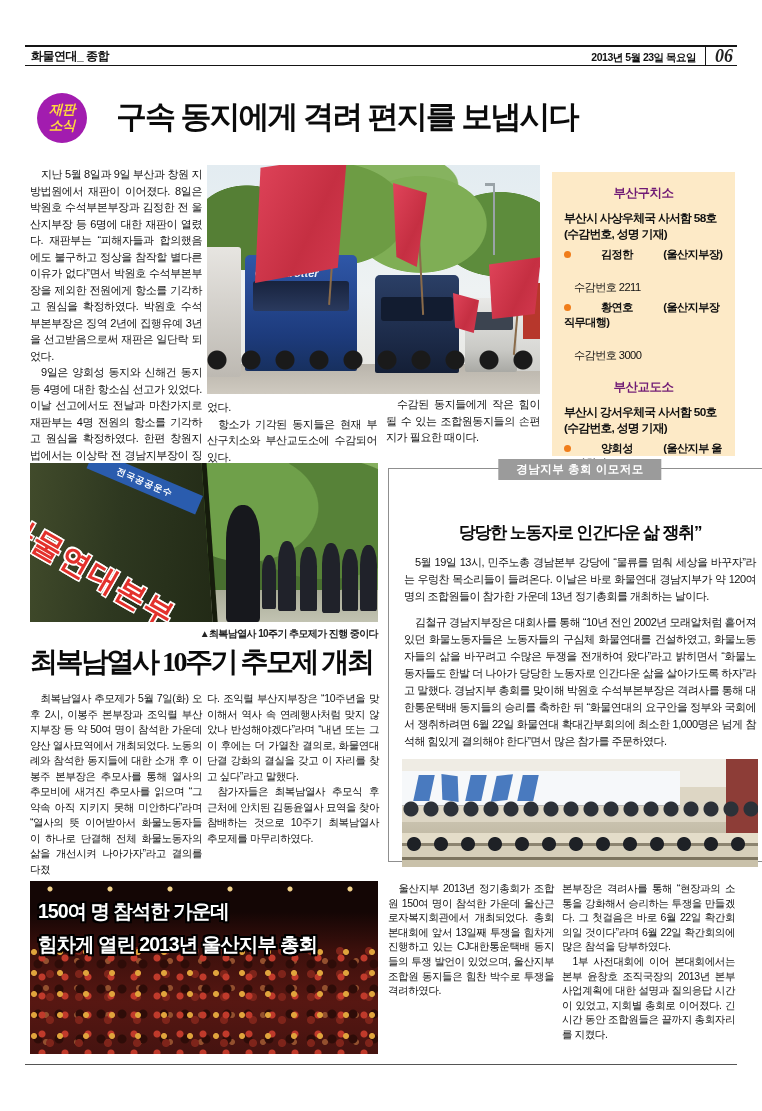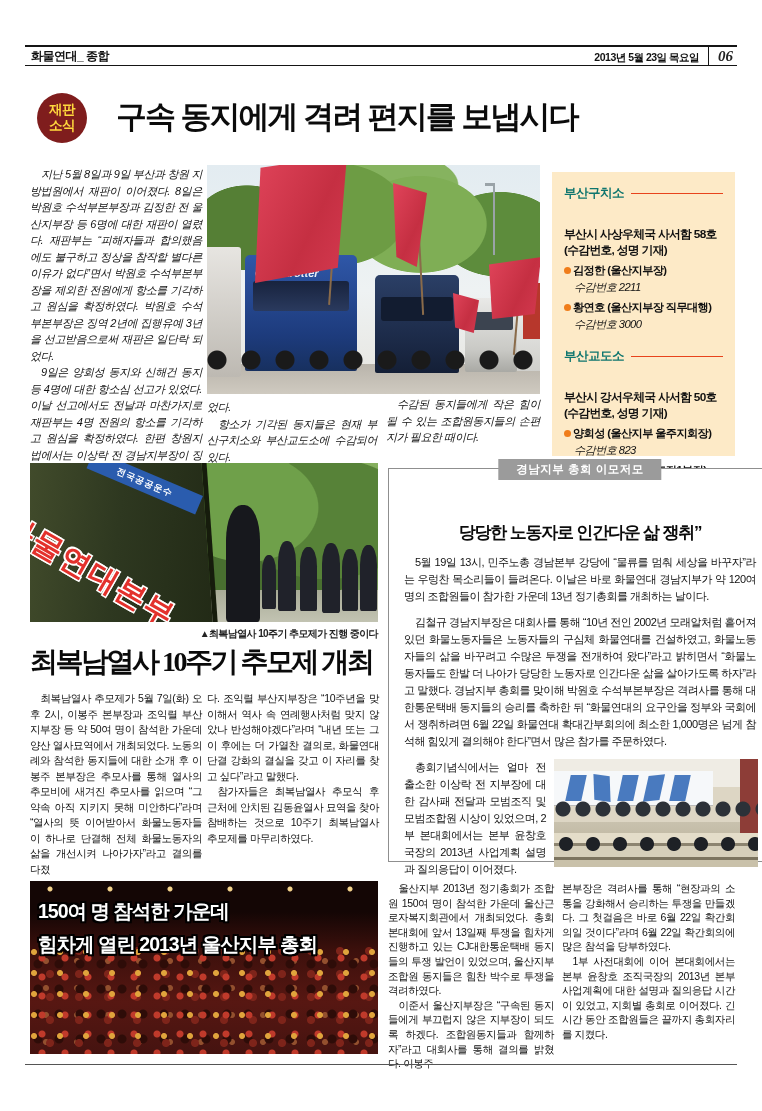--- a/index.html
+++ b/index.html
@@ -6,52 +6,52 @@
   #page{position:relative;width:762px;height:1111px;background:#fff;overflow:hidden;
         font-family:"Liberation Sans","DejaVu Sans",sans-serif;color:#111;}
   
   .masthead{position:absolute;left:25px;top:45px;width:712px;height:21px;
     border-top:2px solid #151515;border-bottom:1.5px solid #151515;
     display:flex;align-items:center;justify-content:space-between;box-sizing:border-box;padding:0 0 0 6px;}
   .mh-left{font-weight:bold;font-size:12px;letter-spacing:-0.5px;}
   .mh-right{display:flex;align-items:flex-end;height:100%;}
   .mh-date{font-weight:bold;font-size:10.5px;letter-spacing:-0.5px;padding-right:9px;}
   .mh-pagecell{border-left:1.5px solid #151515;height:100%;display:flex;align-items:center;
-    padding:0 4px 0 9px;font-family:"Liberation Serif",serif;font-style:italic;font-size:15px;font-weight:bold;color:#222;}
+    padding:0 4px 0 9px;font-family:"Liberation Serif",serif;font-style:italic;font-size:18px;font-weight:bold;color:#222;}
   
   .badge{position:absolute;left:37px;top:93px;width:50px;height:50px;border-radius:50%;
-    background:#7f1d1d;color:#ffd83d;display:flex;flex-direction:column;align-items:center;justify-content:center;
-    font-weight:bold;font-size:13.5px;line-height:16px;letter-spacing:-0.5px;}
+    background:#a21caf;color:#ffd83d;display:flex;flex-direction:column;align-items:center;justify-content:center;
+    font-weight:bold;font-size:13.5px;line-height:16px;letter-spacing:-0.5px;font-style:italic;}
   .lead-headline{position:absolute;left:116px;top:96px;margin:0;font-size:31px;font-weight:bold;
     letter-spacing:-2px;color:#0b0b0b;}
   
   .col{position:absolute;text-align:justify;word-break:break-all;letter-spacing:-0.4px;}
   .col p{margin:0;}
   .col p.ind{text-indent:1em;}
-  .lead-col{font-size:11px;line-height:16.5px;font-style:italic;}
+  .lead-col{font-size:11px;line-height:16.5px;}
   .lead-col1{left:30px;top:166px;width:172px;height:296px;}
   .lead-col2{left:207px;top:399px;width:170px;}
   .lead-col3{left:386px;top:396px;width:154px;}
   .mem-col{font-size:10.5px;line-height:15.5px;}
   .mem-col1{left:30px;top:691px;width:172px;}
   .mem-col2{left:207px;top:691px;width:172px;}
   .ul-col{font-size:10.5px;line-height:14.6px;}
   .ul-col1{left:388px;top:881px;width:166px;}
   .ul-col2{left:562px;top:881px;width:173px;}
   
   .prison-box{position:absolute;left:552px;top:172px;width:183px;height:284px;background:#fdeac7;
     box-sizing:border-box;padding:13px 12px;}
-  .pb-title{display:flex;align-items:center;color:#0f766e;font-weight:bold;font-size:12.5px;letter-spacing:-0.5px;}
+  .pb-title{display:flex;align-items:center;color:#701a75;font-weight:bold;font-size:12.5px;letter-spacing:-0.5px;flex-direction:column;}
   .pb-title .rule{flex:1;height:0;border-top:1.5px solid #e8431c;margin-left:7px;}
-  .pb-addr{font-weight:bold;font-size:11.8px;line-height:16px;letter-spacing:-0.7px;margin-top:24px;color:#111;}
+  .pb-addr{font-weight:bold;font-size:11.8px;line-height:16px;letter-spacing:-0.7px;margin-top:7px;color:#111;}
   .pb-note{font-weight:bold;font-size:11.8px;letter-spacing:-0.7px;line-height:16px;color:#111;}
   .inmate{margin-top:5px;font-size:11.2px;letter-spacing:-0.6px;line-height:15px;}
   .inmate .dot{display:inline-block;width:7px;height:7px;border-radius:50%;background:#f07d1a;margin-right:2px;}
-  .inmate .nm{font-weight:bold;}
-  .inmate .num{display:block;padding-left:10px;margin-top:2px;font-style:italic;}
+  .inmate .nm{font-weight:bold;margin-left:28px;}
+  .inmate .num{display:block;padding-left:10px;margin-top:18px;}
   .pb-sec2{margin-top:16px;}
   
   .photo{position:absolute;overflow:hidden;}
   
   .lead-photo{left:207px;top:165px;width:333px;height:229px;background:linear-gradient(#e3ecf1,#eef2f3 55%,#e6e4de);}
   .lp-trees{position:absolute;left:0;top:0;width:100%;height:72%;
     background:
       radial-gradient(90px 70px at 12% 38%,#557f35 0 60%,transparent 61%),
       radial-gradient(120px 85px at 38% 30%,#6d9c44 0 60%,transparent 61%),
       radial-gradient(110px 80px at 64% 36%,#7fae55 0 60%,transparent 61%),
@@ -261,21 +261,20 @@
 
   <section class="gn-box">
     <div class="gn-tag">경남지부 총회 이모저모</div>
     <h3 class="gn-head">
       <br>
       <span>당당한 노동자로 인간다운 삶 쟁취”</span>
     </h3>
     <p class="gn-p">5월 19일 13시, 민주노총 경남본부 강당에 “물류를 멈춰 세상을 바꾸자”라는 우렁찬 목소리들이 들려온다. 이날은 바로 화물연대 경남지부가 약 120여 명의 조합원들이 참가한 가운데 13년 정기총회를 개최하는 날이다.</p>
     <p class="gn-p">김철규 경남지부장은 대회사를 통해 “10년 전인 2002년 모래알처럼 흩어져 있던 화물노동자들은 노동자들의 구심체 화물연대를 건설하였고, 화물노동자들의 삶을 바꾸려고 수많은 투쟁을 전개하여 왔다”라고 밝히면서 “화물노동자들도 한발 더 나아가 당당한 노동자로 인간다운 삶을 살아가도록 하자”라고 말했다. 경남지부 총회를 맞이해 박원호 수석부본부장은 격려사를 통해 대한통운택배 동지들의 승리를 축하한 뒤 “화물연대의 요구안을 정부와 국회에서 쟁취하려면 6월 22일 화물연대 확대간부회의에 최소한 1,000명은 넘게 참석해 힘있게 결의해야 한다”면서 많은 참가를 주문하였다.</p>
     <div class="gn-row">
-      <p class="gn-p3">총회기념식에서는 얼마 전 출소한 이상락 전 지부장에 대한 감사패 전달과 모범조직 및 모범조합원 시상이 있었으며, 2부 본대회에서는 본부 윤창호 국장의 2013년 사업계획 설명과 질의응답이 이어졌다.</p>
       <div class="meeting-photo">
         <div class="mt-curtain"></div>
         <div class="mt-banner">
           <div class="mt-stroke mt-s1"></div>
           <div class="mt-stroke mt-s2"></div>
           <div class="mt-stroke mt-s3"></div>
           <div class="mt-stroke mt-s4"></div>
           <div class="mt-stroke mt-s5"></div>
         </div>
         <div class="mt-people"></div>
@@ -289,21 +288,20 @@
     <div class="up-lights"></div>
     <div class="up-crowd"></div>
     <div class="up-overlay">
       <span>150여 명 참석한 가운데</span><br>
       <span>힘차게 열린 2013년 울산지부 총회</span>
     </div>
   </div>
 
   <div class="col ul-col ul-col1">
     <p class="ind">울산지부 2013년 정기총회가 조합원 150여 명이 참석한 가운데 울산근로자복지회관에서 개최되었다. 총회 본대회에 앞서 13일째 투쟁을 힘차게 진행하고 있는 CJ대한통운택배 동지들의 투쟁 발언이 있었으며, 울산지부 조합원 동지들은 힘찬 박수로 투쟁을 격려하였다.</p>
-    <p class="ind">이준서 울산지부장은 “구속된 동지들에게 부끄럽지 않은 지부장이 되도록 하겠다. 조합원동지들과 함께하자”라고 대회사를 통해 결의를 밝혔다. 이봉주</p>
   </div>
   <div class="col ul-col ul-col2">
     <p>본부장은 격려사를 통해 “현장과의 소통을 강화해서 승리하는 투쟁을 만들겠다. 그 첫걸음은 바로 6월 22일 확간회의일 것이다”라며 6월 22일 확간회의에 많은 참석을 당부하였다.</p>
     <p class="ind">1부 사전대회에 이어 본대회에서는 본부 윤창호 조직국장의 2013년 본부 사업계획에 대한 설명과 질의응답 시간이 있었고, 지회별 총회로 이어졌다. 긴 시간 동안 조합원들은 끝까지 총회자리를 지켰다.</p>
   </div>
 
   <hr class="bottom-rule">
 
 </div>
 

